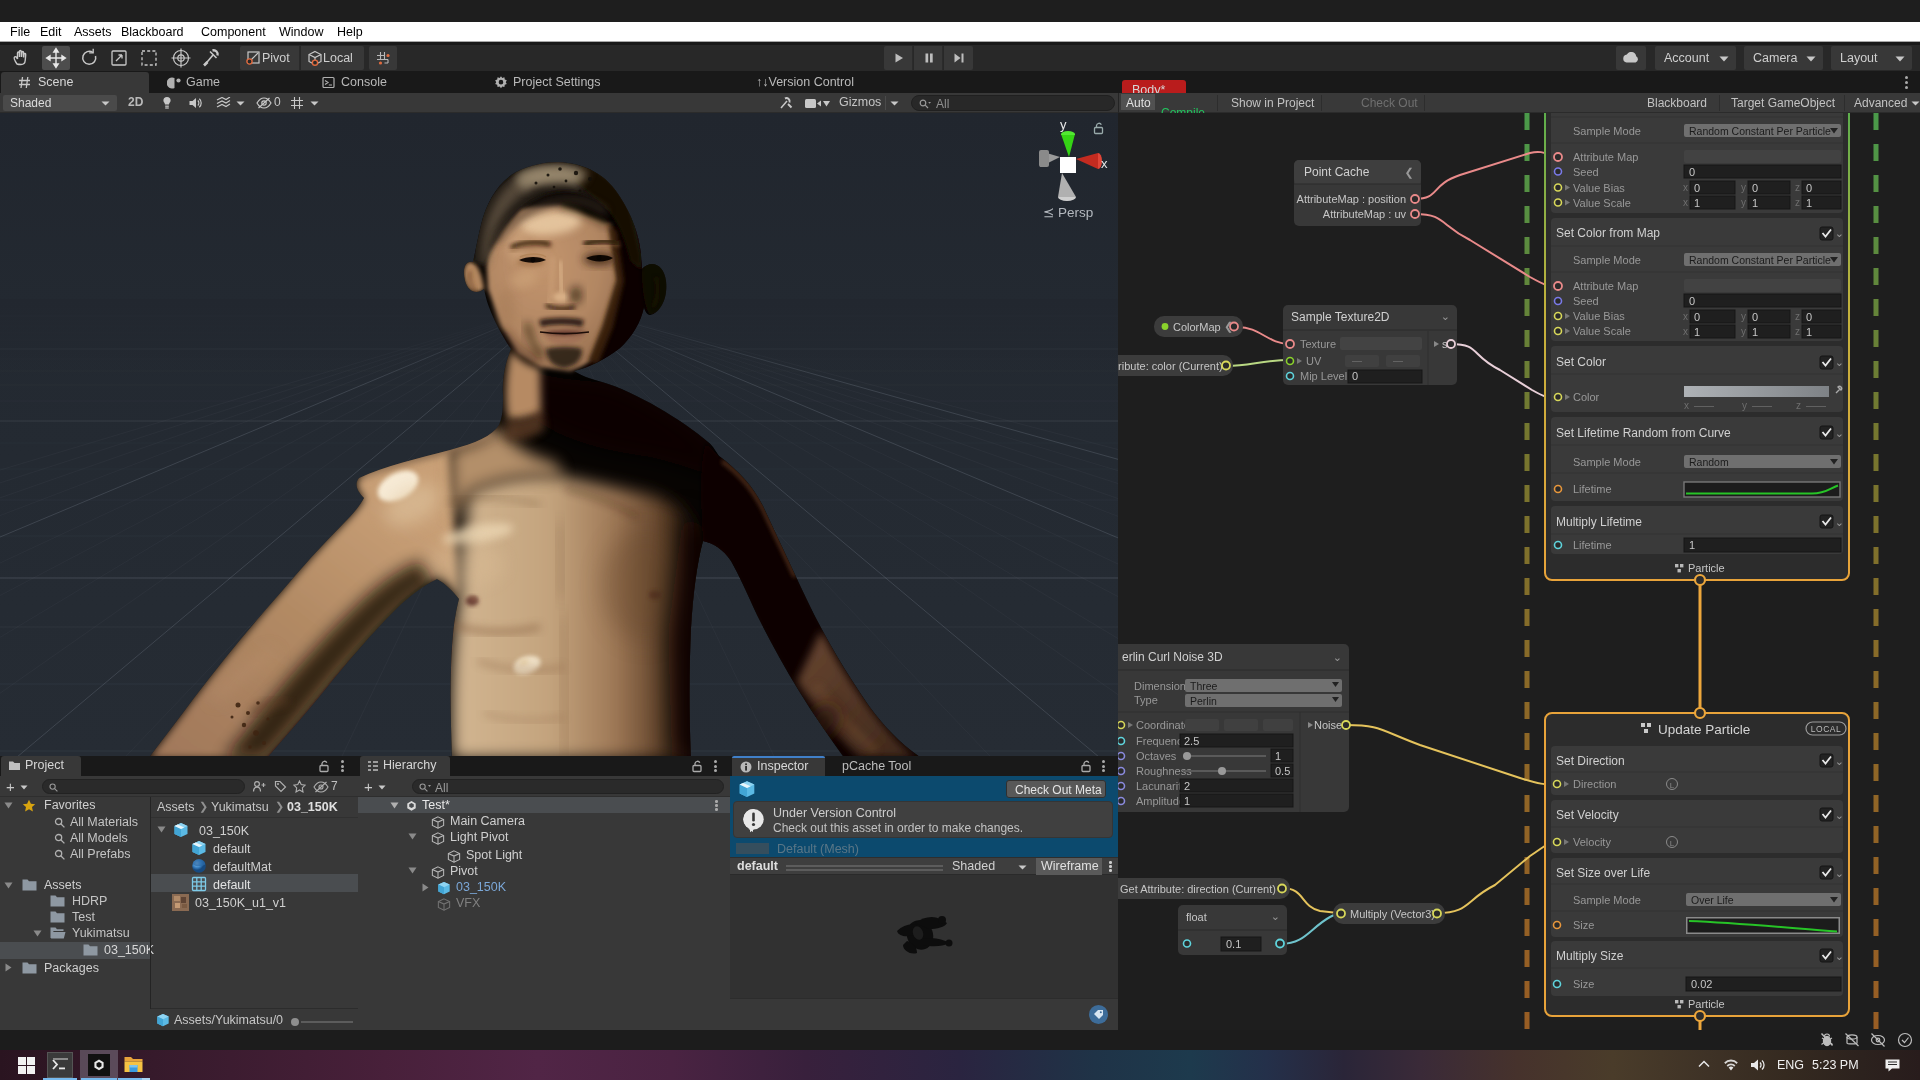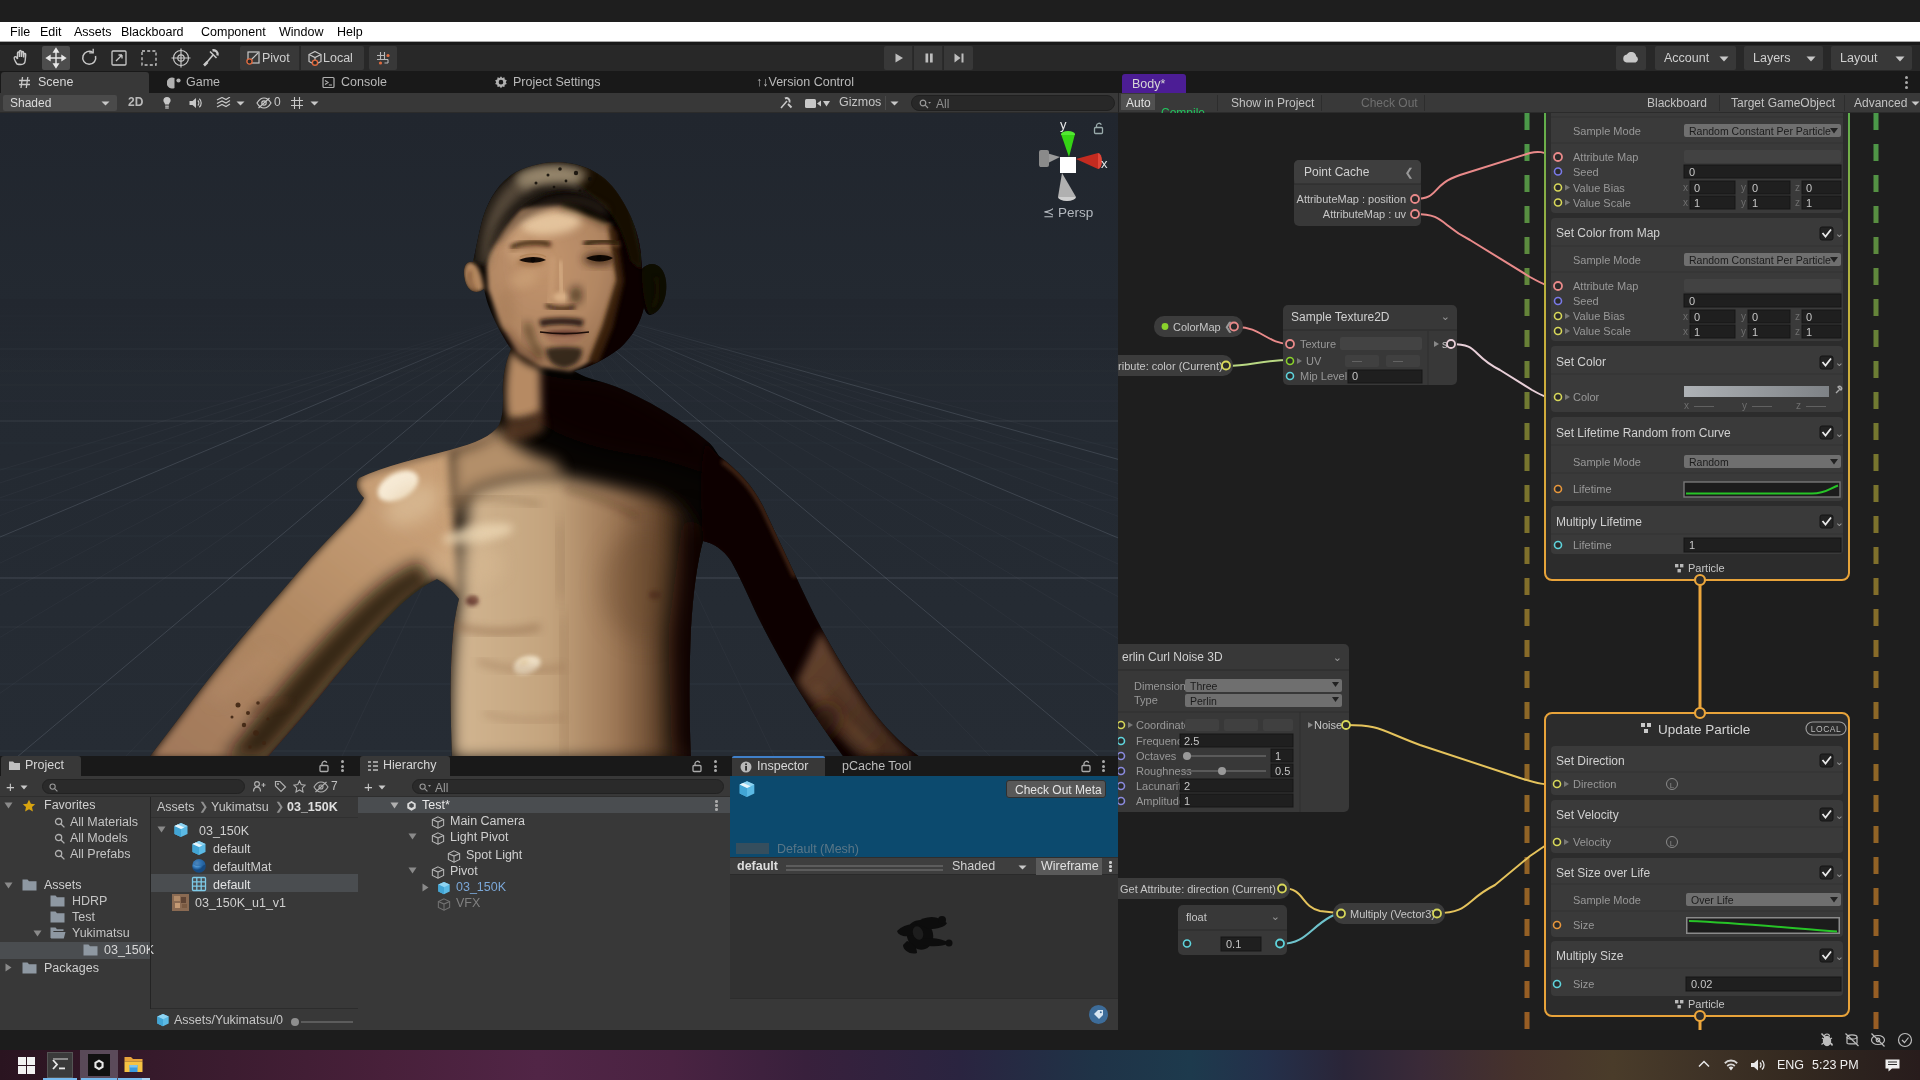--- a/index.html
+++ b/index.html
@@ -117,21 +117,21 @@
           <path d="M4.5 10.5 A4 4 0 0 1 4.8 2.6 A5 5 0 0 1 14.2 4.3 A3.4 3.4 0 0 1 13.6 10.5 Z" fill="#c8c8c8"></path>
         </svg>
     </div>
     <div class="abs" style="left:1655px;top:4px;width:81px;height:24px;background:#383838;border-radius:2px;">
       <div class="abs txt" style="left:9px;top:5px;font-size:12.5px;color:#cfcfcf;">Account</div>
       <svg class="abs" style="left:64px;top:10px" width="10" height="6" viewBox="0 0 10 6">
           <path d="M0.5 0.5 L9.5 0.5 L5 5.5Z" fill="#c8c8c8"></path>
         </svg>
     </div>
     <div class="abs" style="left:1744px;top:4px;width:79px;height:24px;background:#383838;border-radius:2px;">
-      <div class="abs txt" style="left:9px;top:5px;font-size:12.5px;color:#cfcfcf;">Layers</div>
+      <div class="abs txt" style="left:9px;top:5px;font-size:12.5px;color:#cfcfcf;">Camera</div>
       <svg class="abs" style="left:62px;top:10px" width="10" height="6" viewBox="0 0 10 6">
           <path d="M0.5 0.5 L9.5 0.5 L5 5.5Z" fill="#c8c8c8"></path>
         </svg>
     </div>
     <div class="abs" style="left:1831px;top:4px;width:81px;height:24px;background:#383838;border-radius:2px;">
       <div class="abs txt" style="left:9px;top:5px;font-size:12.5px;color:#cfcfcf;">Layout</div>
       <svg class="abs" style="left:64px;top:10px" width="10" height="6" viewBox="0 0 10 6">
           <path d="M0.5 0.5 L9.5 0.5 L5 5.5Z" fill="#c8c8c8"></path>
         </svg>
     </div>
@@ -513,21 +513,21 @@
     </g>
     <svg x="1092" y="9" width="13" height="13" viewBox="0 0 12 13">
           <rect x="2" y="5.5" width="8" height="6" rx="1" fill="none" stroke="#9aa" stroke-width="1.3"></rect>
           <path d="M4 5.5 V3.5 A2.5 2.5 0 0 1 8.8 2.8" fill="none" stroke="#9aa" stroke-width="1.3"></path>
         </svg>
     <text x="1043" y="104" fill="#b4b9bf" font-size="13.5" font-family="Liberation Sans">⪯ Persp</text>
   </svg>
   </div>
 
   <div class="abs" id="vfxtabs" style="left:1118px;top:72px;width:802px;height:21px;background:#191919;">
-    <div class="abs" style="left:4px;top:2px;width:64px;height:21px;background:#4c1d95;border-radius:3px 3px 0 0;">
+    <div class="abs" style="left:4px;top:8px;width:64px;height:21px;background:#b91c1c;border-radius:3px 3px 0 0;">
       <div class="abs txt" style="left:10px;top:3px;font-size:12.5px;color:#d6d6d6;">Body*</div>
     </div>
     <div class="abs" style="left:787px;top:4px;width:3px;height:13px;">
       <div style="width:3px;height:3px;border-radius:50%;background:#aaa;margin-bottom:2px;"></div>
       <div style="width:3px;height:3px;border-radius:50%;background:#aaa;margin-bottom:2px;"></div>
       <div style="width:3px;height:3px;border-radius:50%;background:#aaa;"></div>
     </div>
   </div>
 
   <div class="abs" id="vfxbar" style="left:1118px;top:93px;width:802px;height:20px;background:#393939;border-bottom:1px solid #2b2b2b;border-left:1px solid #242424;">
@@ -1240,20 +1240,31 @@
     <svg class="abs" style="left:8px;top:24px" width="18" height="18" viewBox="0 0 16 16">
         <path d="M8 1 L14.5 4 V12 L8 15 L1.5 12 V4Z" fill="#5bb9e4"></path>
         <path d="M8 1 L14.5 4 L8 7 L1.5 4Z" fill="#8fd4f2"></path>
         <path d="M8 7 V15 L1.5 12 V4Z" fill="#42a5d5"></path>
         <path d="M1.5 4 L4.7 2.6 L11.2 5.6 L8 7Z" fill="#e8f6fc"></path>
       </svg>
     <div class="abs" style="left:276px;top:24px;width:100px;height:18px;background:#585858;border:1px solid #303030;border-radius:3px;">
       <div class="abs txt" style="left:8px;top:2px;font-size:12px;color:#e4e4e4;">Check Out Meta</div>
     </div>
 
+    <div class="abs" style="left:3px;top:45px;width:380px;height:37px;background:#404040;border:1px solid #353535;border-radius:4px;">
+      <svg class="abs" style="left:7px;top:6px" width="25" height="25" viewBox="0 0 25 25">
+          <path d="M12.5 1 A10.2 10.2 0 1 0 12.5 21.4 L12 21.4 L12 24 L7 20.5 A10.2 10.2 0 0 0 12.5 1Z" fill="#e8e8e8"></path>
+          <circle cx="12.5" cy="11.2" r="10.2" fill="#e8e8e8"></circle>
+          <path d="M9 20.8 L9 24.2 L13.5 20.8Z" fill="#e8e8e8"></path>
+          <rect x="11.2" y="4.5" width="2.6" height="9" rx="1.3" fill="#383838"></rect>
+          <circle cx="12.5" cy="16.5" r="1.6" fill="#383838"></circle>
+        </svg>
+      <div class="abs txt" style="left:39px;top:4px;font-size:12.5px;color:#cdcdcd;">Under Version Control</div>
+      <div class="abs txt" style="left:39px;top:19px;font-size:12px;color:#c2c2c2;">Check out this asset in order to make changes.</div>
+    </div>
 
     <div class="abs" style="left:6px;top:87px;width:33px;height:11px;background:#525252;opacity:0.6;"></div>
     <div class="abs txt" style="left:47px;top:86px;font-size:12.5px;color:#9a9a9a;opacity:0.55;">Default (Mesh)</div>
 
     <div class="abs" style="left:0;top:101px;width:388px;height:18px;background:#3e3e3e;border-top:1px solid #2e2e2e;border-bottom:1px solid #2a2a2a;">
       <div class="abs txt" style="left:7px;top:1px;font-size:12.5px;font-weight:bold;color:#dedede;">default</div>
       <div class="abs" style="left:56px;top:7px;width:157px;height:1.5px;background:#5c5c5c;"></div>
       <div class="abs" style="left:56px;top:11px;width:157px;height:1.5px;background:#5c5c5c;"></div>
       <div class="abs txt" style="left:222px;top:1px;font-size:12.5px;color:#d0d0d0;">Shaded</div>
       <svg class="abs" style="left:288px;top:7px" width="9" height="5" viewBox="0 0 9 5">

